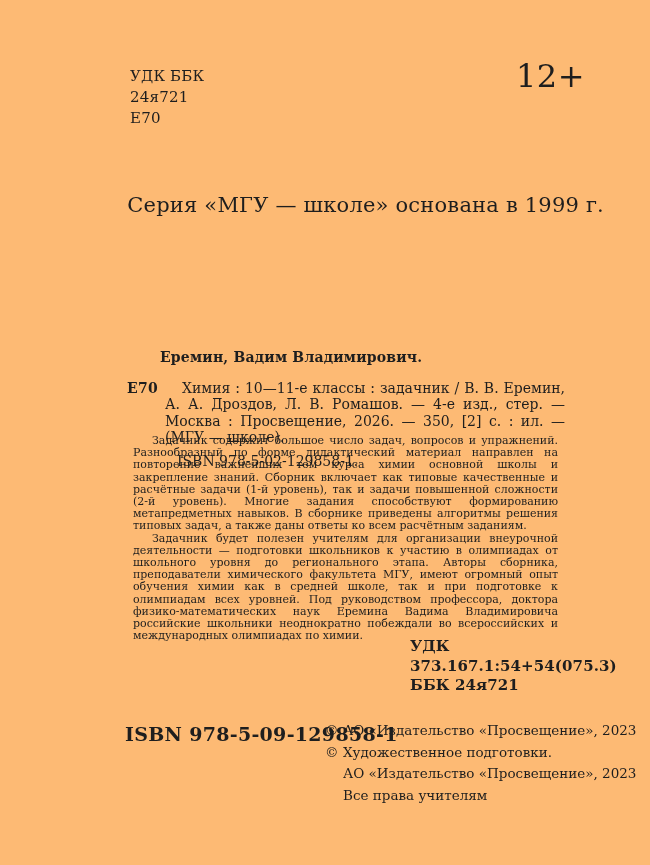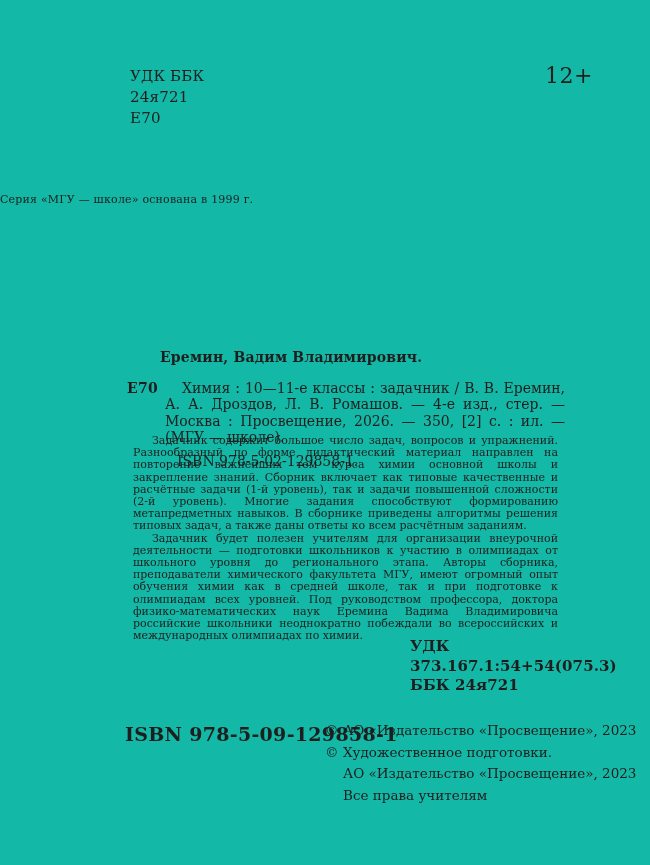--- a/index.html
+++ b/index.html
@@ -4,21 +4,21 @@
 <style>
   html, body {
     margin: 0;
     padding: 0;
     background: #ffffff;
   }
   .page {
     position: relative;
     width: 650px;
     height: 865px;
-    background: #14b8a6;
+    background: #fdba74;
     color: #1e1e1e;
     font-family: "DejaVu Serif", "Liberation Serif", serif;
     overflow: hidden;
   }
 
   
   .top-codes {
     position: absolute;
     left: 130px;
     top: 66px;
@@ -26,35 +26,35 @@
     grid-template-columns: 40px auto;
     column-gap: 0;
     font-size: 15px;
     line-height: 21px;
     letter-spacing: 0.2px;
   }
 
   
   .age-badge {
     position: absolute;
-    left: 545px;
+    left: 516px;
     top: 60px;
-    font-size: 22px;
+    font-size: 32px;
     line-height: 32px;
     letter-spacing: 0.5px;
   }
 
   
   .series-line {
     position: absolute;
     left: 0;
     top: 193px;
     width: 604px;
-    text-align: left;
-    font-size: 11px;
+    text-align: right;
+    font-size: 21px;
     letter-spacing: 0.2px;
   }
 
   
   .bib {
     position: absolute;
     left: 127px;
     top: 349px;
     width: 433px;
     font-size: 14px;

